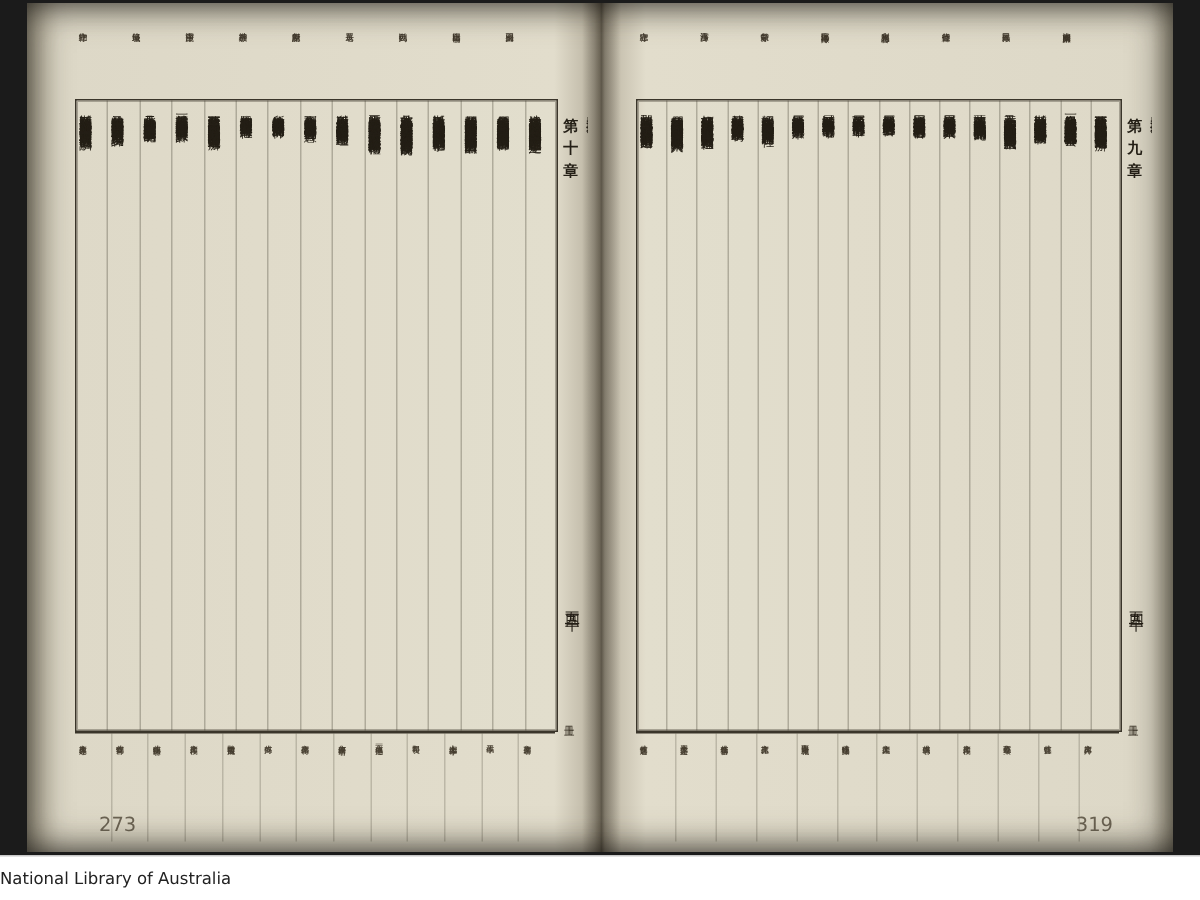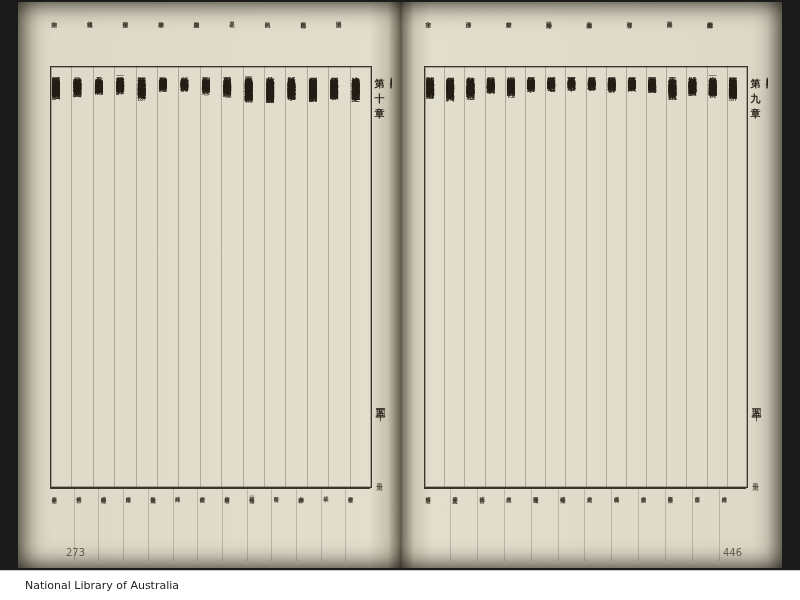--- a/index.html
+++ b/index.html
@@ -156,21 +156,21 @@
     text-orientation: upright;
     font-size: 7px;
     color: #3a3327;
   }
   .page.left .voltag  { left: 342px; top: 470px; }
   .page.right .voltag { left: 340px; top: 470px; }
 
   
   .folio {
     position: absolute;
-    font-size: 10px;
+    font-size: 13px;
     color: #6a6252;
     font-family: "DejaVu Sans", sans-serif;
   }
   .folio.l { left: 34px; bottom: 6px; }
   .folio.r { right: 26px; bottom: 6px; }
 
   
   .gutter {
     position: absolute;
     left: 370px;
@@ -196,21 +196,21 @@
     position: absolute;
     left: 0;
     top: 570px;
     width: 800px;
     height: 30px;
     background: #ffffff;
     border-top: 1px solid #c8c8c8;
     display: flex;
     align-items: center;
     justify-content: space-between;
-    padding: 0 25px;
+    padding: 0 0;
     box-sizing: border-box;
     font-size: 11px;
     color: #222;
   }
   .statusbar .left,
   .statusbar .right { white-space: nowrap; }
   .statusbar .right { color: #333; }
 </style>
 </head>
 <body>
@@ -475,21 +475,21 @@
             </div>
         </div>
 
         <div class="runhead">
 
           <div class="sub">以斯拉</div>
           <div class="chap">第 九 章</div>
         </div>
         <div class="pagenum">五四三十</div>
         <div class="voltag">上冊</div>
-        <div class="folio r">446</div>
+        <div class="folio r">319</div>
       </div>
 
       <div class="gutter"></div>
       <div class="edge-shadow"></div>
     </div>
   </div>
 
   <div class="statusbar">
     <div class="left">National Library of Australia</div>
   </div>

